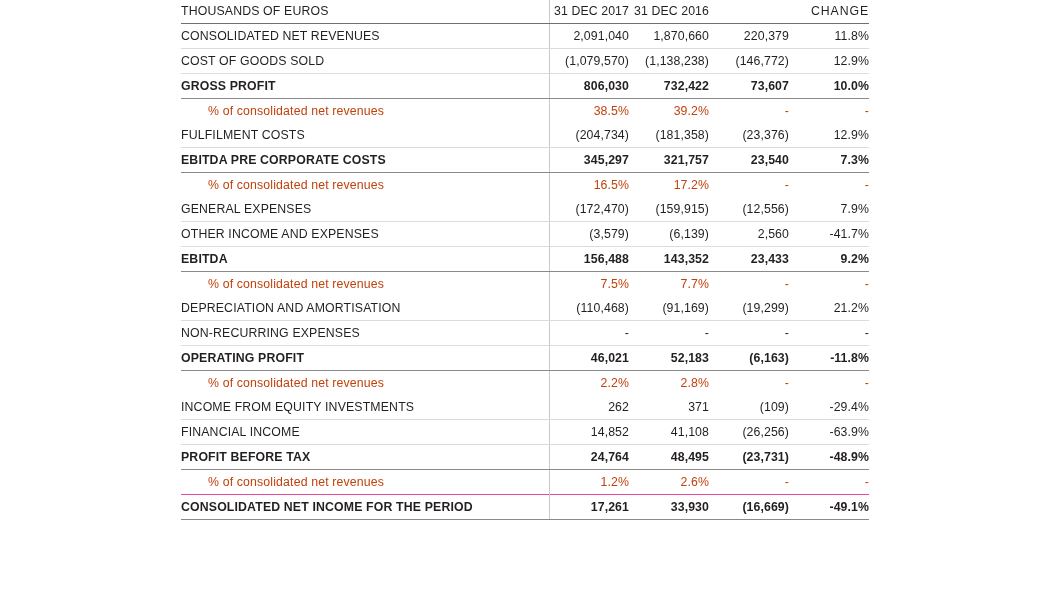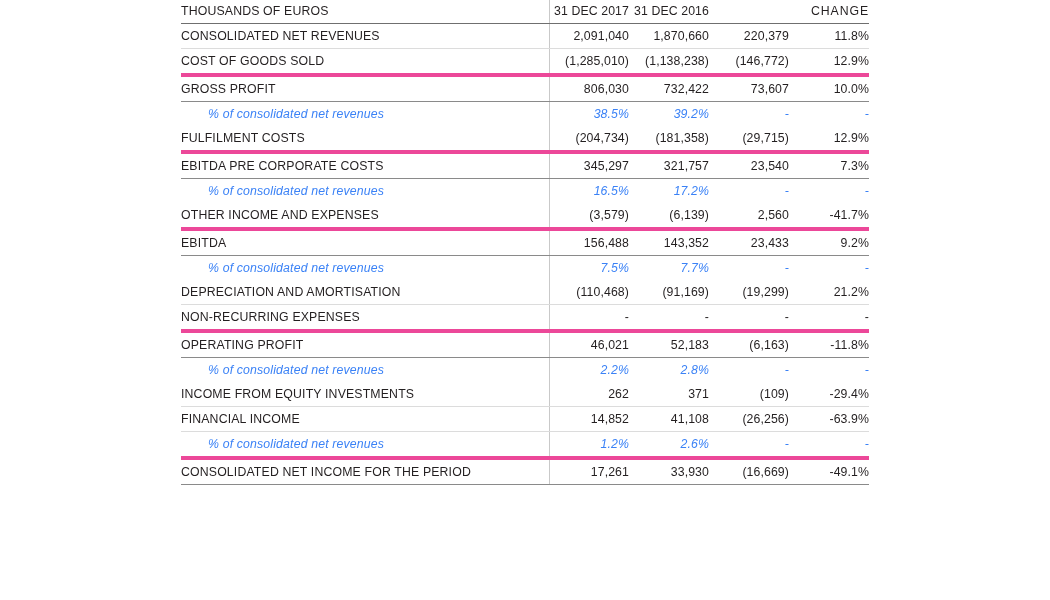--- a/index.html
+++ b/index.html
@@ -68,27 +68,26 @@
   tr.head .ch-span {
     text-align: right;
     padding: 0;
     letter-spacing: 0.9px;
   }
   
   tr.data td {
     border-bottom: 1px solid #dcdcdc;
   }
   tr.bold td {
-    font-weight: normal;
+    font-weight: bold;
     border-bottom: 1px solid #8a8a8a;
-    border-top: 4px solid #ec4899;
+    border-top: 1px solid #ec4899;
   }
   tr.pct td {
-    color: #3b82f6;
-    font-style: italic;
+    color: #c2410c;
   }
   tr.pct .lbl {
     padding-left: 27px;
   }
   
   td.label-cell, th.label-cell {
     border-right: 1px solid #c9c9c9;
   }
   tr.last td {
     border-bottom: 1px solid #8a8a8a;
@@ -118,21 +117,21 @@
       <tbody id="tbody">
           <tr class="data">
             <td class="lbl label-cell">CONSOLIDATED NET REVENUES</td>
             <td class="num">2,091,040</td>
             <td class="num">1,870,660</td>
             <td class="num">220,379</td>
             <td class="num">11.8%</td>
           </tr>
           <tr class="data">
             <td class="lbl label-cell">COST OF GOODS SOLD</td>
-            <td class="num">(1,285,010)</td>
+            <td class="num">(1,079,570)</td>
             <td class="num">(1,138,238)</td>
             <td class="num">(146,772)</td>
             <td class="num">12.9%</td>
           </tr>
           <tr class="bold">
             <td class="lbl label-cell">GROSS PROFIT</td>
             <td class="num">806,030</td>
             <td class="num">732,422</td>
             <td class="num">73,607</td>
             <td class="num">10.0%</td>
@@ -141,38 +140,45 @@
             <td class="lbl label-cell">% of consolidated net revenues</td>
             <td class="num">38.5%</td>
             <td class="num">39.2%</td>
             <td class="num">-</td>
             <td class="num">-</td>
           </tr>
           <tr class="data">
             <td class="lbl label-cell">FULFILMENT COSTS</td>
             <td class="num">(204,734)</td>
             <td class="num">(181,358)</td>
-            <td class="num">(29,715)</td>
+            <td class="num">(23,376)</td>
             <td class="num">12.9%</td>
           </tr>
           <tr class="bold">
             <td class="lbl label-cell">EBITDA PRE CORPORATE COSTS</td>
             <td class="num">345,297</td>
             <td class="num">321,757</td>
             <td class="num">23,540</td>
             <td class="num">7.3%</td>
           </tr>
           <tr class="pct">
             <td class="lbl label-cell">% of consolidated net revenues</td>
             <td class="num">16.5%</td>
             <td class="num">17.2%</td>
             <td class="num">-</td>
             <td class="num">-</td>
           </tr>
           <tr class="data">
+            <td class="lbl label-cell">GENERAL EXPENSES</td>
+            <td class="num">(172,470)</td>
+            <td class="num">(159,915)</td>
+            <td class="num">(12,556)</td>
+            <td class="num">7.9%</td>
+          </tr>
+          <tr class="data">
             <td class="lbl label-cell">OTHER INCOME AND EXPENSES</td>
             <td class="num">(3,579)</td>
             <td class="num">(6,139)</td>
             <td class="num">2,560</td>
             <td class="num">-41.7%</td>
           </tr>
           <tr class="bold">
             <td class="lbl label-cell">EBITDA</td>
             <td class="num">156,488</td>
             <td class="num">143,352</td>
@@ -220,20 +226,27 @@
             <td class="num">371</td>
             <td class="num">(109)</td>
             <td class="num">-29.4%</td>
           </tr>
           <tr class="data">
             <td class="lbl label-cell">FINANCIAL INCOME</td>
             <td class="num">14,852</td>
             <td class="num">41,108</td>
             <td class="num">(26,256)</td>
             <td class="num">-63.9%</td>
+          </tr>
+          <tr class="bold">
+            <td class="lbl label-cell">PROFIT BEFORE TAX</td>
+            <td class="num">24,764</td>
+            <td class="num">48,495</td>
+            <td class="num">(23,731)</td>
+            <td class="num">-48.9%</td>
           </tr>
           <tr class="pct">
             <td class="lbl label-cell">% of consolidated net revenues</td>
             <td class="num">1.2%</td>
             <td class="num">2.6%</td>
             <td class="num">-</td>
             <td class="num">-</td>
           </tr>
           <tr class="bold last">
             <td class="lbl label-cell">CONSOLIDATED NET INCOME FOR THE PERIOD</td>

